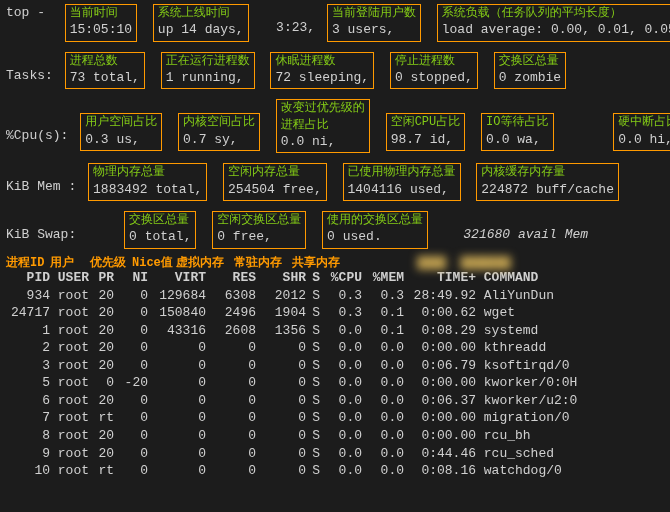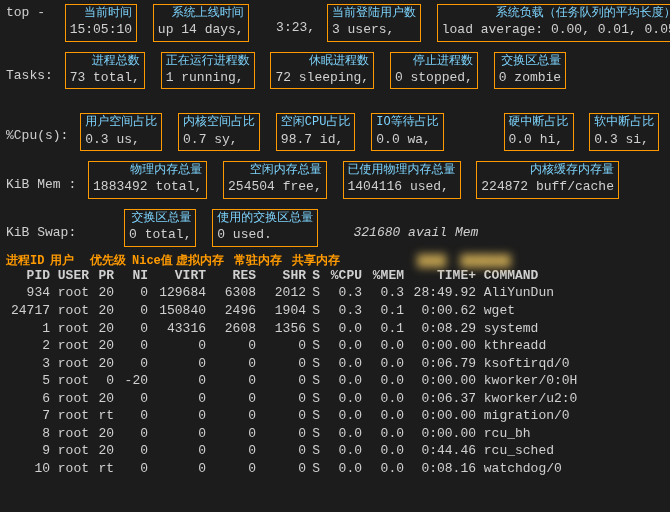--- a/index.html
+++ b/index.html
@@ -17,24 +17,24 @@
   .line{margin-bottom:3px;}
   .inl{display:inline-block;vertical-align:top;}
   .box{
     border:1px solid #ff9a00;
     padding:0 4px 2px 4px;
     margin:0 4px;
     display:inline-block;
     vertical-align:top;
   }
   .box .caption{
-    color:#7dd3fc;
+    color:#84cc16;
     font-size:12px;
     display:block;
-    text-align:right;
+    text-align:left;
   }
   .box .val{
     color:#d0d0d0;
     white-space:pre;
   }
   .outside{color:#d0d0d0;white-space:pre;}
   .hdr span{display:inline-block;white-space:pre;}
   .row{white-space:pre;}
   .hdr{margin-top:6px;font-weight:bold;}
   .caption-hdr{
@@ -98,20 +98,25 @@
   <div class="line" style="margin-top:10px;">
     <span class="inl outside" style="padding-top:28px;">%Cpu(s):</span>
     <span class="box" style="margin-top:14px;">
       <span class="caption">用户空间占比</span>
       <span class="val">0.3 us,</span>
     </span>
     <span class="box" style="margin-top:14px;">
       <span class="caption">内核空间占比</span>
       <span class="val">0.7 sy,</span>
     </span>
+    <span class="box">
+      <span class="caption" style="white-space:pre;">改变过优先级的
+进程占比</span>
+      <span class="val">0.0 ni,</span>
+    </span>
     <span class="box" style="margin-top:14px;">
       <span class="caption">空闲CPU占比</span>
       <span class="val">98.7 id,</span>
     </span>
     <span class="box" style="margin-top:14px;">
       <span class="caption">IO等待占比</span>
       <span class="val">0.0 wa,</span>
     </span>
     <span class="box" style="margin-top:14px;margin-left:48px;">
       <span class="caption">硬中断占比</span>
@@ -144,20 +149,24 @@
     </span>
   </div>
 
   <div class="line" style="margin-top:10px;">
     <span class="inl outside" style="padding-top:15px;">KiB Swap:</span>
     <span class="box" style="margin-left:40px;">
       <span class="caption">交换区总量</span>
       <span class="val">0 total,</span>
     </span>
     <span class="box">
+      <span class="caption">空闲交换区总量</span>
+      <span class="val">0 free,</span>
+    </span>
+    <span class="box">
       <span class="caption">使用的交换区总量</span>
       <span class="val">0 used.</span>
     </span>
     <span class="inl outside" style="padding-top:15px;font-style:italic;">   321680 avail Mem</span>
   </div>
 
   <div class="hdr">
     <div class="caption-hdr">
       <span style="width:44px;">进程ID</span><span style="width:40px;">用户</span><span style="width:42px;">优先级</span><span style="width:44px;">Nice值</span><span style="width:58px;">虚拟内存</span><span style="width:58px;">常驻内存</span><span style="width:58px;">共享内存</span>
       <span class="blur" style="width:120px;margin-left:60px;">████  ███████</span>

